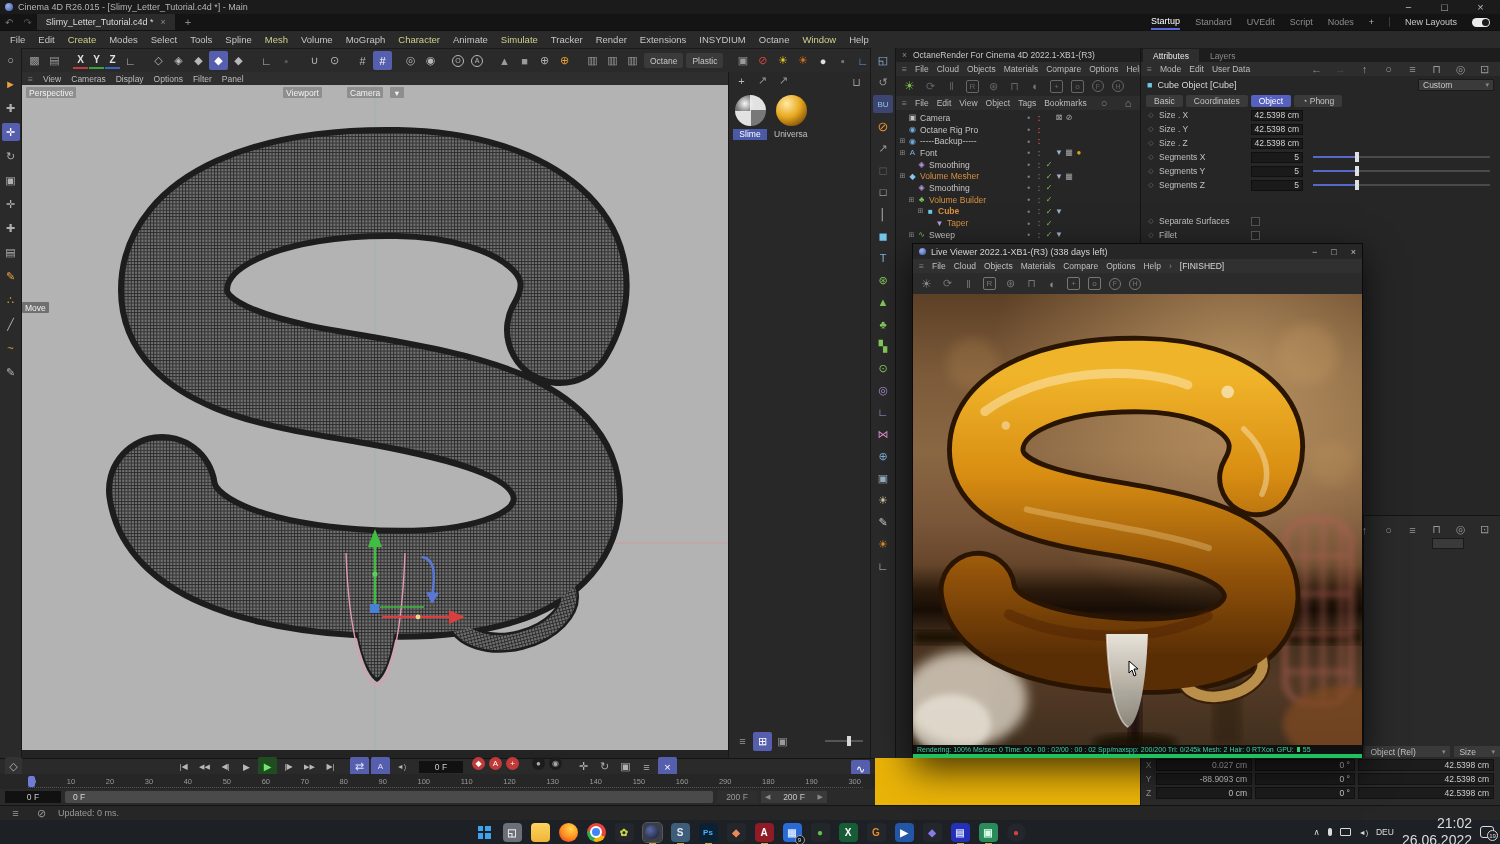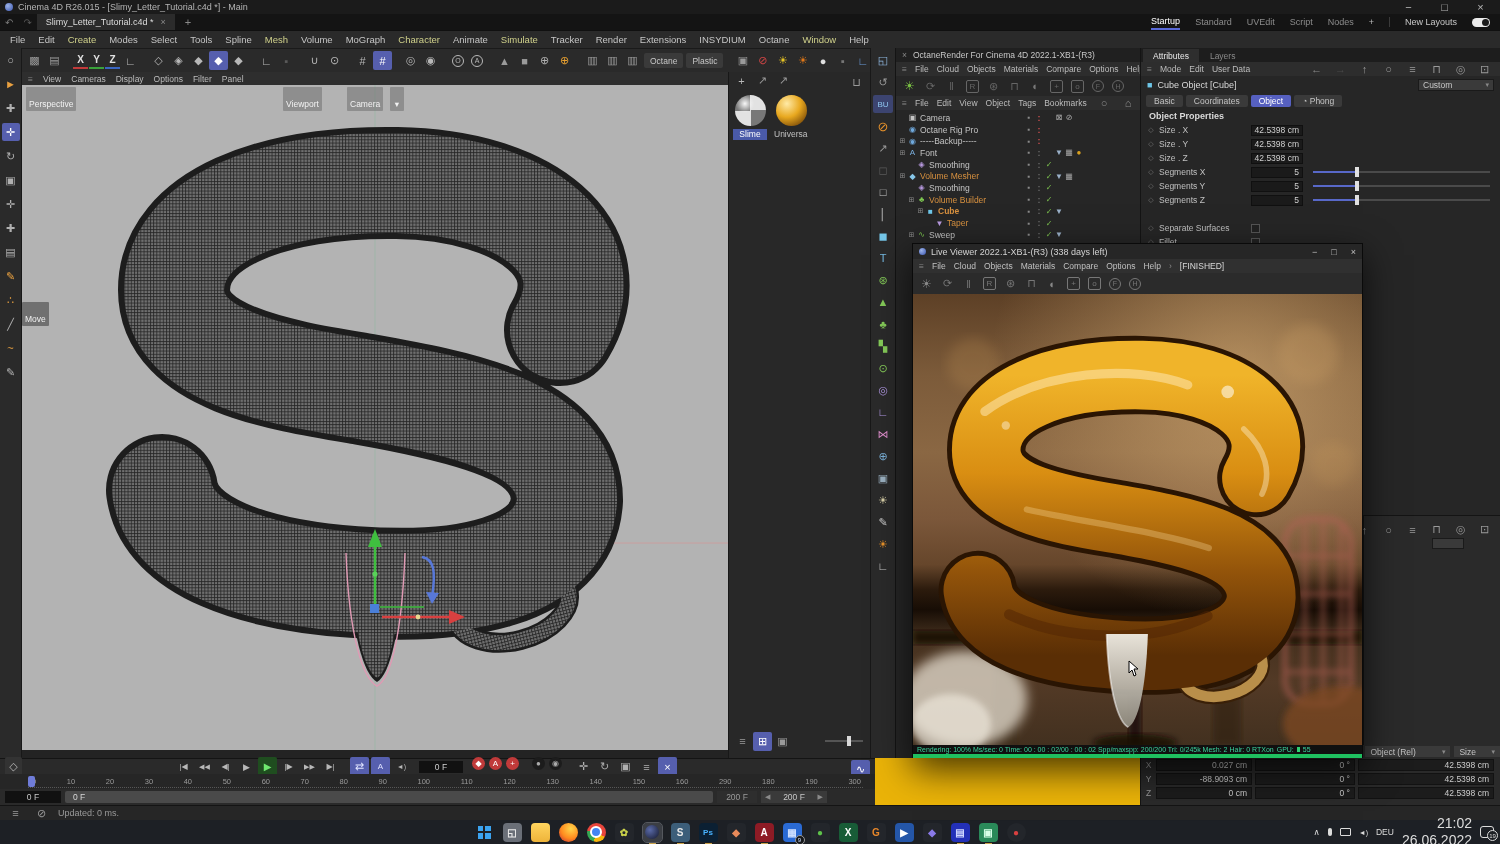--- a/index.html
+++ b/index.html
@@ -42,21 +42,21 @@
 .lpi{display:inline-flex;align-items:center;justify-content:center;width:18px;height:18px;font-size:11px;color:#b0b0b0;border-radius:2px;flex:none}
 .lpi.act{background:#565fae;color:#fff}
 #rightpal{position:absolute;left:870px;top:48px;width:25px;height:710px;background:#2a2a2a;border-left:1px solid #181818;
  display:flex;flex-direction:column;align-items:center;padding-top:3px;gap:4px}
 .rpi{display:inline-flex;align-items:center;justify-content:center;width:20px;height:18px;font-size:11px;color:#9a9a9a;border-radius:2px;flex:none}
 .rpi.act{background:#3c4470}
 
 #viewport{position:absolute;left:22px;top:72px;width:706px;height:686px;background:#232323}
 #vpmenu{height:13px;background:#2e2e2e;display:flex;gap:10px;align-items:center;padding-left:6px;font-size:8.5px;color:#bdbdbd}
 #vpcanvas{position:absolute;left:0;top:13px;width:706px;height:665px;background:#b3b3b3;overflow:hidden}
-.vchip{position:absolute;background:rgba(105,105,105,.5);color:#f2f2f2;font-size:8.5px;padding:12px 3px;height:11px;line-height:11px;border-radius:1px}
+.vchip{position:absolute;background:rgba(105,105,105,.5);color:#f2f2f2;font-size:8.5px;padding:1px 3px;height:11px;line-height:11px;border-radius:1px}
 
 #matpanel{position:absolute;left:728px;top:72px;width:142px;height:686px;background:#282828;border-left:1px solid #181818}
 #mtools{height:17px;display:flex;align-items:center;gap:2px;padding:0 3px}
 #mtrash{position:absolute;right:4px;top:1px}
 #mats{display:flex;gap:7px;padding:6px 4px 0 4px}
 .mat{width:34px}
 .msphere{width:31px;height:31px;border-radius:50%;margin:0 auto}
 .sph-checker{background:radial-gradient(circle at 32% 28%,rgba(255,255,255,.95),rgba(255,255,255,0) 30%),
  conic-gradient(#e2e2e2 0 90deg,#787878 0 180deg,#e2e2e2 0 270deg,#787878 0)}
 .sph-amber{background:radial-gradient(circle at 35% 28%,#ffeaa6,#e8a81f 45%,#7a4a08 85%,#4c2c04)}
@@ -608,21 +608,20 @@
         <span>Custom</span>
         <span style="color:#8a8a8a;font-size:7px">▾</span>
       </span>
     </div>
     <div id="sectabs">
         <span class="stab">Basic</span>
         <span class="stab">Coordinates</span>
         <span class="stab active">Object</span>
         <span class="stab">◔ Phong</span>
       </div>
-    <div id="proptitle">Object Properties</div>
     <div id="attrrows">
         <div class="arow">
           <span class="adot">◇</span>
           <span class="albl">Size . X</span>
           <span class="afield">42.5398 cm</span>
         </div>
         <div class="arow">
           <span class="adot">◇</span>
           <span class="albl">Size . Y</span>
           <span class="afield">42.5398 cm</span>
@@ -652,21 +651,21 @@
         </div>
         <div class="arow">
           <span class="adot">◇</span>
           <span class="albl">Segments Z</span>
           <span class="afield">5</span>
           <span class="aslider">
             <i class="fill"></i>
             <i class="knob"></i>
           </span>
         </div>
-        <div class="arow" style="margin-top: 14px;">
+        <div class="arow" style="margin-top: 22px;">
           <span class="adot">◇</span>
           <span class="albl">Separate Surfaces</span>
           <span class="acheck"></span>
         </div>
         <div class="arow">
           <span class="adot">◇</span>
           <span class="albl">Fillet</span>
           <span class="acheck"></span>
         </div>
       </div>

